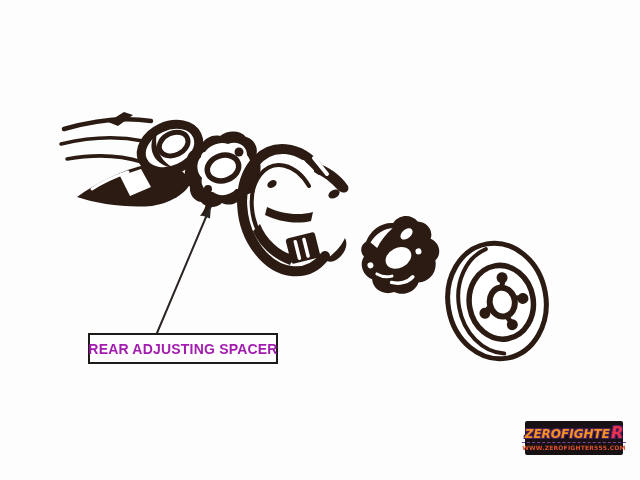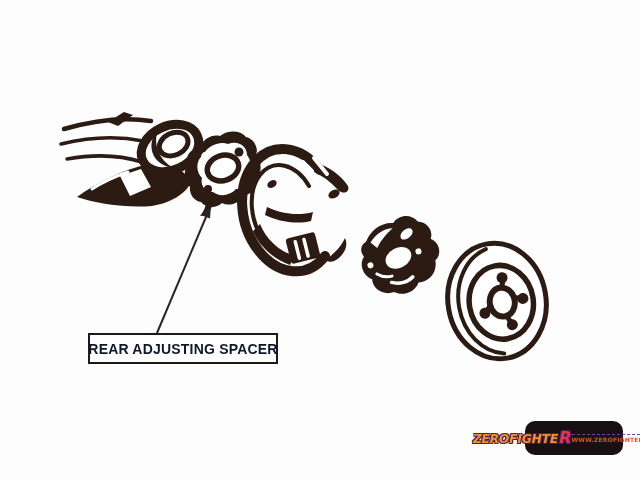--- a/index.html
+++ b/index.html
@@ -7,27 +7,27 @@
     position:relative;width:640px;height:480px;background:#fdfdfd;
     overflow:hidden;font-family:"Liberation Sans",sans-serif;
   }
   .stage svg{position:absolute;left:0;top:0;}
   .callout{
     position:absolute;left:88px;top:333px;width:190px;height:31px;
     border:2px solid #1e1a18;background:#fefefe;box-sizing:border-box;
     display:flex;align-items:center;justify-content:center;
   }
   .callout span{
-    font-size:14px;font-weight:600;color:#0f172a;letter-spacing:.2px;
+    font-size:14px;font-weight:600;color:#a21caf;letter-spacing:.2px;
     white-space:nowrap;
   }
   .logo{
     position:absolute;left:525px;top:421px;width:98px;height:34px;
-    background:#171114;border-radius:10px;box-sizing:border-box;
-    display:flex;flex-direction:row;align-items:center;justify-content:center;
+    background:#171114;border-radius:2px;box-sizing:border-box;
+    display:flex;flex-direction:column;align-items:center;justify-content:center;
   }
   .logo-brand{
     line-height:14px;font-family:"DejaVu Sans",sans-serif;
     font-weight:bold;font-style:italic;white-space:nowrap;
   }
   .brand-main{
     font-size:12px;color:#f6921e;letter-spacing:0;
     text-shadow:1px 1px 0 #4a1f5e,-1px 1px 0 #4a1f5e,1px -1px 0 #4a1f5e,-1px -1px 0 #4a1f5e;
   }
   .brand-last{

